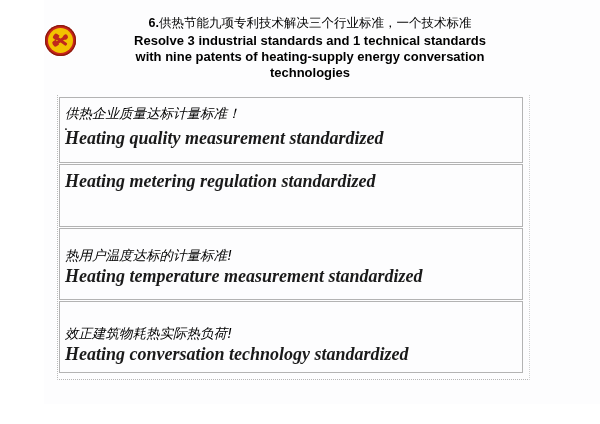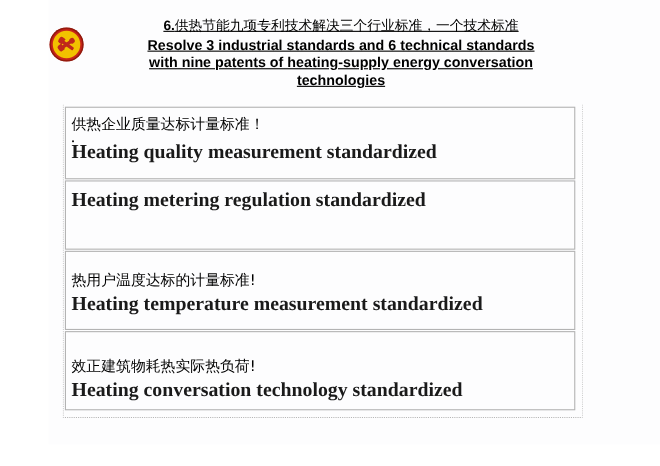--- a/index.html
+++ b/index.html
@@ -91,21 +91,20 @@
     background: #c0281b;
     border-radius: 50%;
   }
 
   #title-block {
     position: absolute;
     left: 95px;
     top: 0px;
     width: 430px;
     text-align: center;
-    text-decoration: underline;
   }
   #title-cn {
     font-size: 12.5px;
     line-height: 17px;
     color: #000000;
     font-weight: normal;
     white-space: nowrap;
     font-family: "DejaVu Sans", "Liberation Sans", sans-serif;
   }
   #title-cn .num {
@@ -121,20 +120,21 @@
     font-family: "Liberation Sans", sans-serif;
   }
 
   
   #boxes {
     position: absolute;
     left: 59px;
     top: 97px;
     width: 464px;
     height: 279px;
+    font-style: italic;
   }
   
   #boxes::before {
     content: "";
     position: absolute;
     left: -2px;
     top: -2px;
     width: 471px;
     height: 284px;
     border-left: 1px dotted #b8b8b8;
@@ -198,21 +198,21 @@
 
     <div id="badge-logo">
       <div class="ring-inner"></div>
       <div class="tool-a"></div>
       <div class="tool-b"></div>
     </div>
 
     <div id="title-block">
       <div id="title-cn"><span class="num">6.</span><span>供热节能九项专利技术解决三个行业标准，一个技术标准</span></div>
       <div id="title-en">
-        <div>Resolve 3 industrial standards and 6 technical standards</div>
+        <div>Resolve 3 industrial standards and 1 technical standards</div>
         <div>with nine patents of heating-supply energy conversation</div>
         <div>technologies</div>
       </div>
     </div>
 
   </div>
 
   <div id="boxes">
 
     <div class="std-box b1">

